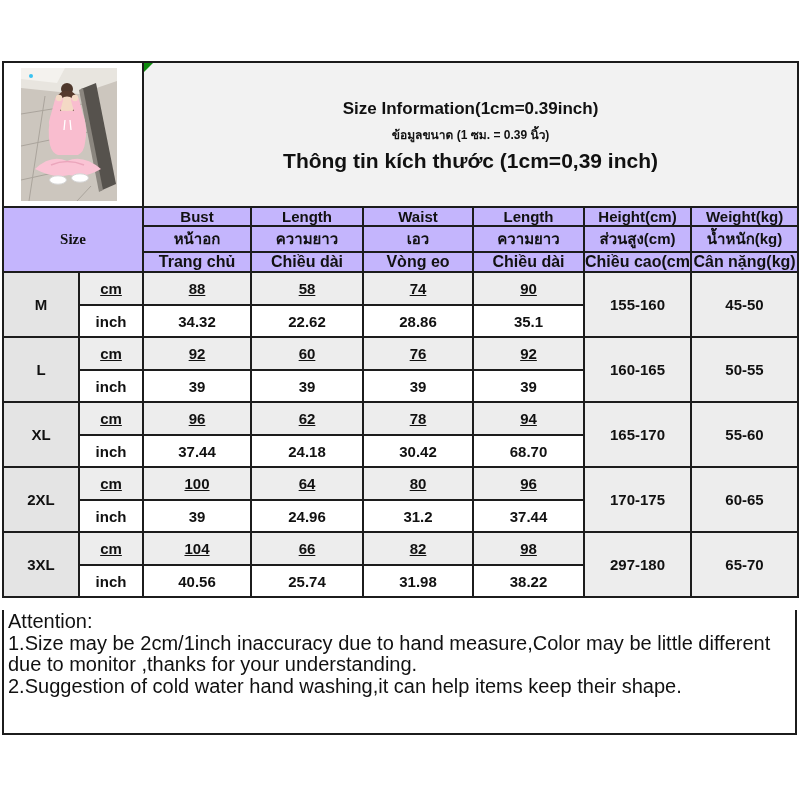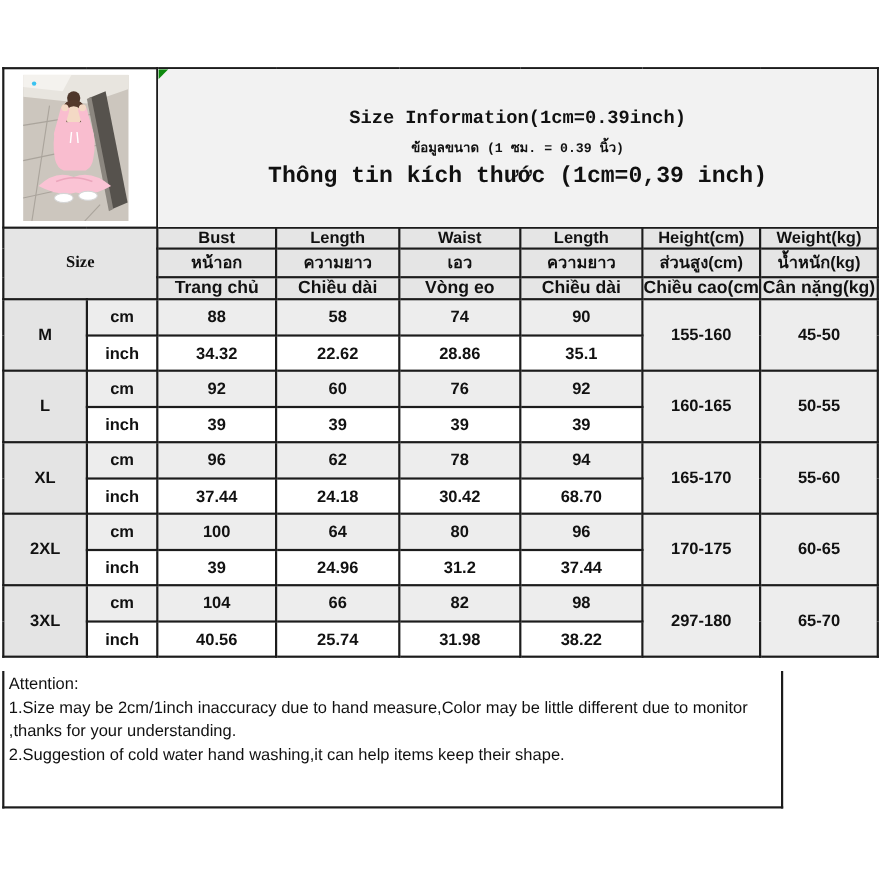--- a/index.html
+++ b/index.html
@@ -10,43 +10,43 @@
   }
   table.size-chart {
     position:absolute; left:2px; top:61px; width:795px;
     border-collapse:collapse; table-layout:fixed;
   }
   table.size-chart td {
     border:2px solid #1c1c1c; text-align:center; vertical-align:middle;
     font-weight:bold; font-size:15px; overflow:hidden; white-space:nowrap;
   }
   td.photo-cell { background:#ffffff; vertical-align:top; text-align:left; padding:5px 0 5px 17px; }
-  td.title-cell { background:#f2f2f2; position:relative;font-family:Liberation Mono, monospace; }
+  td.title-cell { background:#f2f2f2; position:relative; }
   .title-cell .t { line-height:26px; }
   .t-en { font-size:17px; }
   .t-th { font-size:12px; }
   .t-vi { font-size:21px; }
   .corner {
     position:absolute; top:0; left:0; width:0; height:0;
     border-top:9px solid #0e8a0e; border-right:9px solid transparent;
   }
   td.size-head { background:#e4e4e4; font-size:26px;font-family:Liberation Serif, serif; }
-  tr.hdr td { background:#e5e5e5; height:16px; }
+  tr.hdr td { background:#c4b5fd; height:16px; }
   tr.hdr-vi td { font-size:16px;text-align:center; }
   td.size-label { background:#e4e4e4; font-size:16px; }
   td.g2 { background:#ededed; }
   td.w { background:#ffffff; }
   tr.ra td { height:33px; }
   tr.rb td { height:32px;border-radius:11px; }
-  td.thin-b { border-bottom-width:1px; }
+  td.thin-b { border-bottom-width:1px;text-decoration:underline; }
   td.thin-t { border-top-width:1px; }
   .attention {
-    position:absolute; left:2px; top:610px; width:710px; height:125px;
+    position:absolute; left:2px; top:610px; width:795px; height:125px;
     border:2px solid #1c1c1c; border-top-width:0; background:#fff;
-    font-size:15px; line-height:21.5px; padding:1px 4px 0 4px;
+    font-size:20px; line-height:21.5px; padding:1px 4px 0 4px;
   }
   svg.photo { display:block; }
 </style>
 </head>
 <body>
 
 <div class="page">
 
   <table class="size-chart">
     <colgroup>

